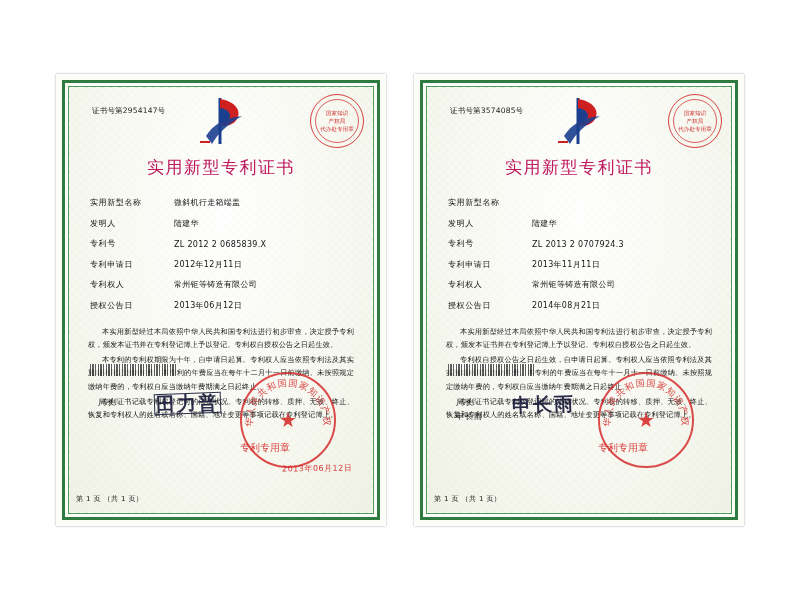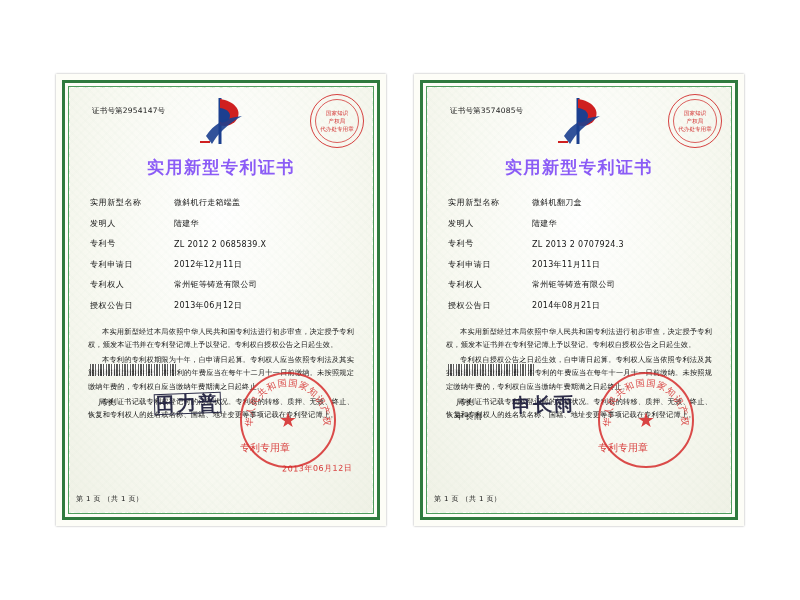--- a/index.html
+++ b/index.html
@@ -128,24 +128,24 @@
     line-height: 1.45;
     opacity: 0.92;
     text-align: center;
   }
 
   
   .title {
     margin-top: 8px;
     text-align: center;
     font-family: "DejaVu Serif", serif;
-    font-weight: bold;
+    font-weight: normal;
     font-size: 17px;
     letter-spacing: 1.5px;
-    color: #8b5cf6;
+    color: #be185d;
   }
 
   
   .fields {
     margin: 18px 14px 0 14px;
   }
   .field {
     display: flex;
     align-items: flex-end;
     font-size: 8px;
@@ -423,21 +423,20 @@
             <span>代办处专用章</span>
           </div>
         </div>
       </div>
 
       <div class="title">实用新型专利证书</div>
 
       <div class="fields">
         <div class="field">
           <span class="lbl">实用新型名称</span>
-          <span class="val">微斜机翻刀盒</span>
         </div>
         <div class="field">
           <span class="lbl">发明人</span>
           <span class="val">陆建华</span>
         </div>
         <div class="field">
           <span class="lbl">专利号</span>
           <span class="val">ZL 2013 2 0707924.3</span>
         </div>
         <div class="field">

